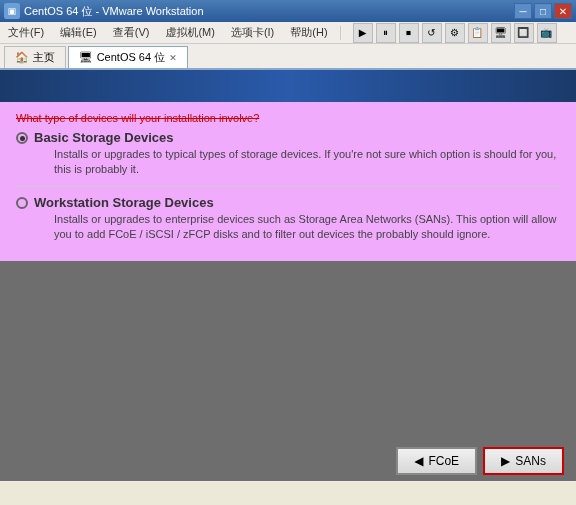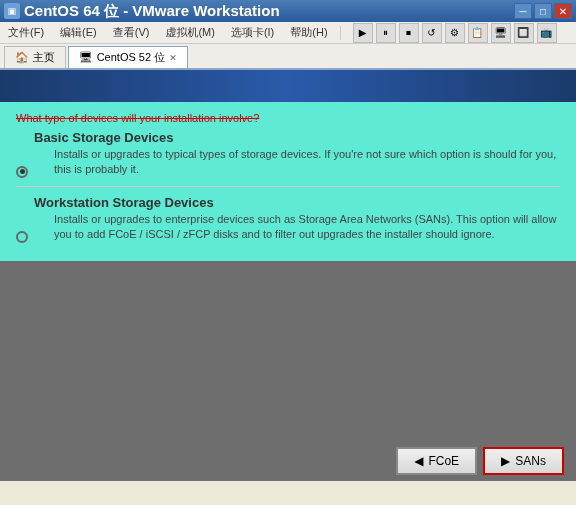--- a/index.html
+++ b/index.html
@@ -10,21 +10,21 @@
       background: linear-gradient(to bottom, #4a7cb5 0%, #2a5a9a 100%);
       height: 22px;
       display: flex;
       align-items: center;
       justify-content: space-between;
       padding: 0 4px;
       color: white;
     }
     .title-bar-left { display: flex; align-items: center; gap: 4px; }
     .title-bar-icon { width: 16px; height: 16px; background: #6a9fd8; border-radius: 2px; display: flex; align-items: center; justify-content: center; font-size: 9px; }
-    .title-bar-text { font-size: 15px; font-weight: bold; }
+    .title-bar-text { font-size: 11px; font-weight: normal; }
     .title-bar-controls { display: flex; gap: 2px; }
     .title-btn {
       width: 18px; height: 16px; background: #5a8cc5; border: 1px solid #3a6aa5;
       color: white; font-size: 10px; display: flex; align-items: center; justify-content: center;
       cursor: pointer;
     }
     .title-btn.close { background: #c0392b; }
 
     
     .menu-bar {
@@ -59,31 +59,31 @@
     }
 
     
     .vm-banner {
       background: linear-gradient(to right, #1a3a6a, #2a5aaa, #1a3a6a);
       height: 32px; width: 100%;
     }
 
     
     .install-area {
-      background: #5eead4; padding: 10px 16px; position: relative;
+      background: #f0abfc; padding: 10px 16px; position: relative;
     }
     .question-text {
       font-size: 11px; color: #cc0000; text-decoration: line-through; margin-bottom: 6px;
     }
     .option-block { margin-bottom: 8px; }
     .option-title {
       font-size: 13px; font-weight: bold; color: #333; margin-bottom: 2px;
     }
     .option-desc { font-size: 11px; color: #444; margin-left: 20px; line-height: 1.4; }
-    .option-row { display: flex; align-items: flex-end; gap: 6px; margin-bottom: 4px; }
+    .option-row { display: flex; align-items: flex-start; gap: 6px; margin-bottom: 4px; }
     .option-separator { border: none; border-top: 1px solid #ccc; margin: 8px 0; }
     .radio-btn {
       margin-top: 2px; width: 12px; height: 12px; border-radius: 50%;
       border: 2px solid #666; flex-shrink: 0; display: flex; align-items: center; justify-content: center;
     }
     .radio-filled { width: 5px; height: 5px; border-radius: 50%; background: #333; }
 
     
     .nav-buttons {
       background: #6e6e6e; height: 40px; display: flex; align-items: center;
@@ -143,21 +143,21 @@
   </div>
 </div>
 
 <div class="tab-bar">
   <div class="tab-home">
     <span>🏠</span>
     <span>主页</span>
   </div>
   <div class="tab-active">
     <span>🖥</span>
-    <span>CentOS 52 位</span>
+    <span>CentOS 64 位</span>
     <span class="tab-close">✕</span>
   </div>
 </div>
 
 <div class="vm-content">
 
   <div class="vm-banner"></div>
 
   <div class="install-area">
     <div class="question-text">What type of devices will your installation involve?</div>
@@ -174,21 +174,21 @@
       </div>
     </div>
 
     <hr class="option-separator">
 
     <div class="option-block">
       <div class="option-row">
         <div class="radio-btn"></div>
         <div>
           <div class="option-title">Workstation Storage Devices</div>
-          <div class="option-desc">Installs or upgrades to enterprise devices such as Storage Area Networks (SANs). This option will allow you to add FCoE / iSCSI / zFCP disks and to filter out upgrades the installer should ignore.</div>
+          <div class="option-desc">Installs or upgrades to enterprise devices such as Storage Area Networks (SANs). This option will allow you to add FCoE / iSCSI / zFCP disks and to filter out devices the probably should ignore.</div>
         </div>
       </div>
     </div>
   </div>
 
   <div style="background:#6e6e6e; height:180px;"></div>
 
   <div class="nav-buttons">
     <button class="nav-btn">
       <span class="btn-arrow">◀</span>

